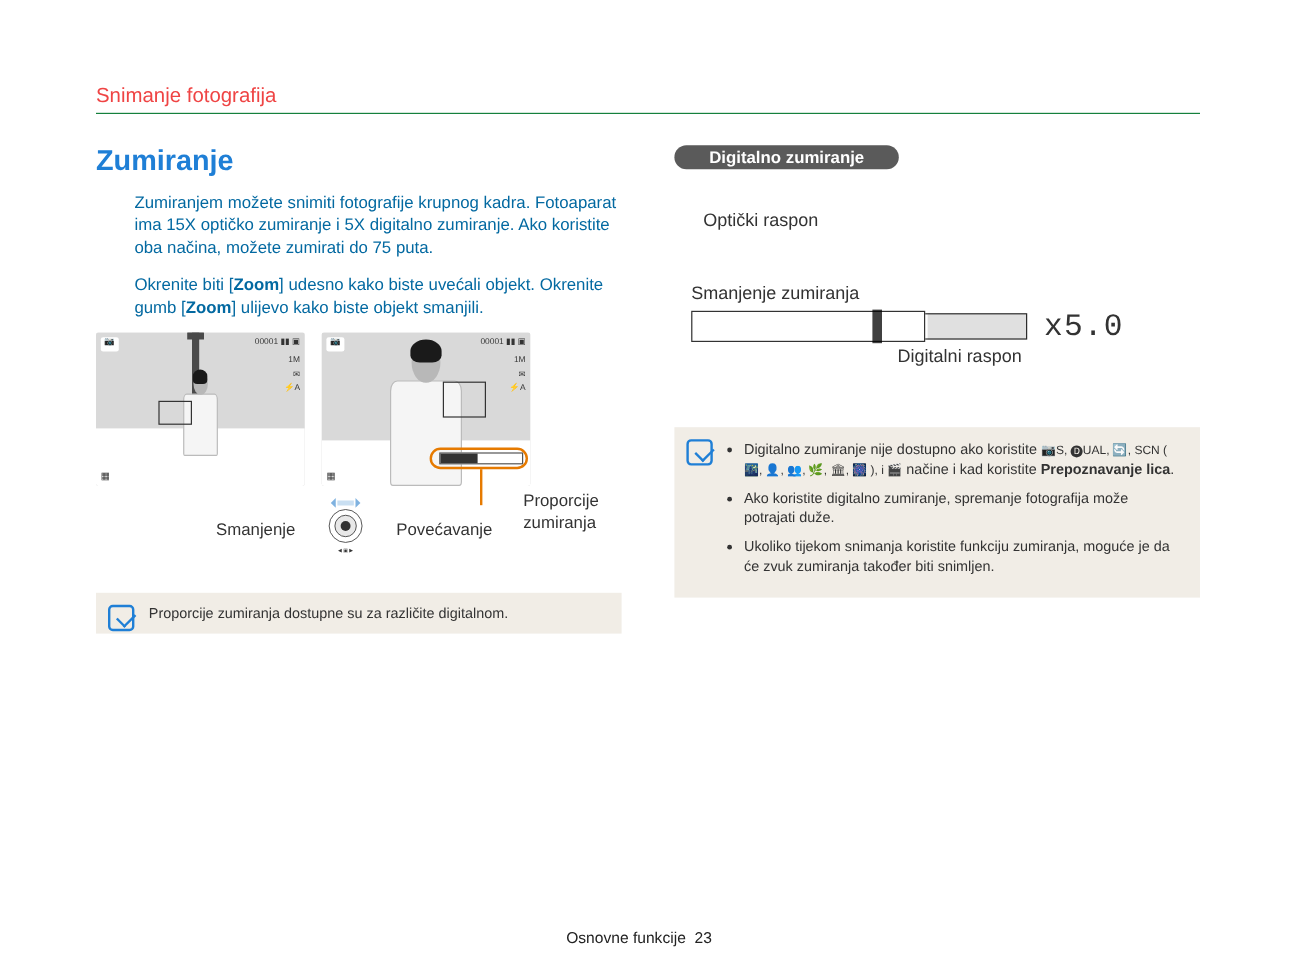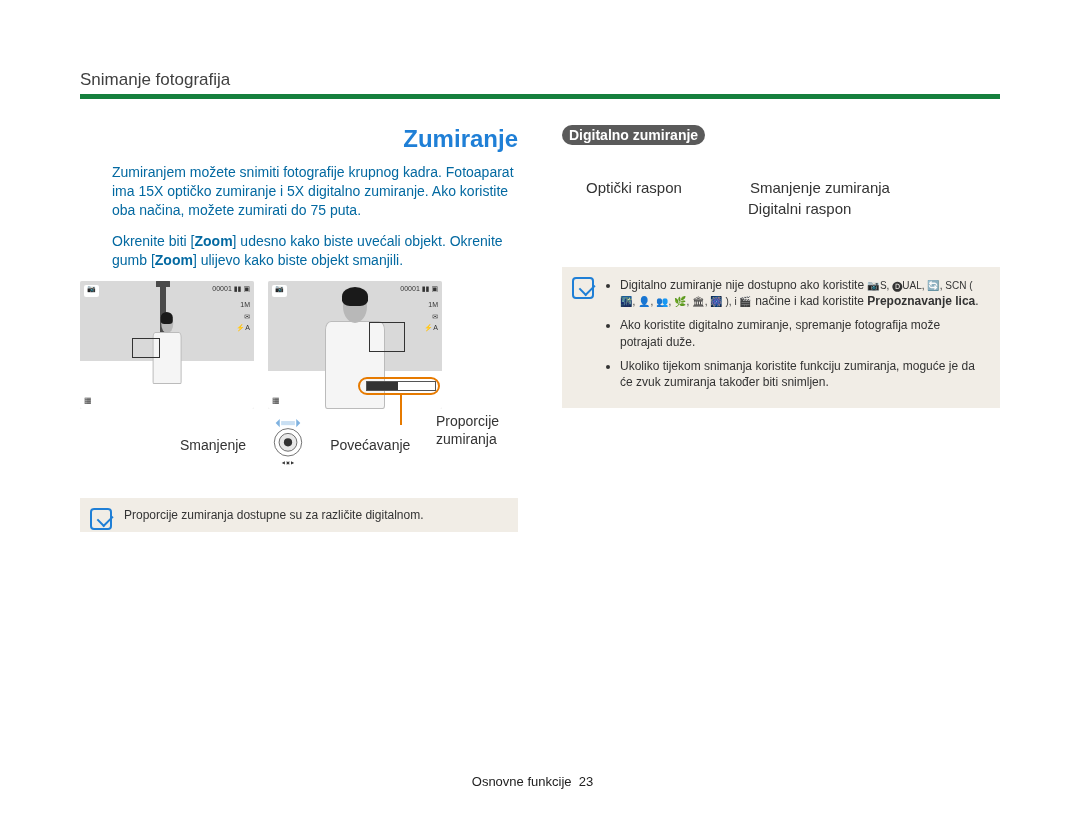--- a/index.html
+++ b/index.html
@@ -7,36 +7,35 @@
     width: 1080px;
     height: 815px;
     background: #fff;
     font-family: Arial, Helvetica, sans-serif;
     color: #333;
     position: relative;
     padding: 70px 80px 40px 80px;
   }
   .breadcrumb {
     font-size: 17px;
-    color: #404040;
-    border-bottom: 5px solid #15803d;
+    color: #ef4444;
+    border-bottom: 1px solid #15803d;
     padding-bottom: 4px;
     margin-bottom: 26px;
   }
   .columns {
     display: flex;
     gap: 44px;
   }
   .col { flex: 1 1 0; min-width: 0; }
   h1.section {
     color: #1f7fd6;
     font-size: 24px;
     font-weight: 700;
     margin-bottom: 10px;
-    text-align: right;
   }
   .body-text {
     font-size: 14px;
     color: #0369a1;
     line-height: 1.35;
     margin-bottom: 12px;
     margin-left: 32px;
   }
   .lcd-row {
     display: flex;
@@ -90,24 +89,24 @@
   }
   .note-box.tall ul { list-style: disc; padding-left:14px; }
   .note-box.tall li { margin-bottom:8px; line-height:1.35; }
   .note-icon {
     position:absolute; left:10px; top:10px; width:22px; height:22px; border:2px solid #1f7fd6; border-radius:4px; color:#1f7fd6;
     display:flex; align-items:center; justify-content:center; font-weight:700; font-size:14px;
   }
   .note-icon:before { content:""; position:absolute; top:3px; left:4px; width:12px; height:8px; border-left:2px solid #1f7fd6; border-bottom:2px solid #1f7fd6; transform:rotate(-45deg) translate(1px,2px); }
   .chip {
     display:inline-block; background:#5a5a5a; color:#fff; border-radius:999px;
-    padding:2px 7px; font-size:14px; font-weight:700; margin-bottom:12px;
+    padding:2px 29px; font-size:14px; font-weight:700; margin-bottom:12px;
   }
   .zoom-diagram { margin:22px 0 0 14px; font-size:15px; color:#333; }
-  .zd-labels-top { display:flex; gap:68px; margin-bottom:4px; }
+  .zd-labels-top { display:flex; gap:44px; margin-bottom:4px;flex-direction:column; }
   .zd-labels-top span:first-child { margin-left:10px; }
   .zd-bar-wrap { display:flex; align-items:center; gap:14px; }
   .zd-bar { position:relative; width:280px; height:22px; border:1px solid #333; }
   .zd-bar .opt { position:absolute; left:-1px; top:-3px; bottom:-3px; width:70%; border:1px solid #333; background:#fff; }
   .zd-bar .dig { position:absolute; right:-1px; top:-1px; bottom:-1px; width:30%; background:rgba(0,0,0,0.12); }
   .zd-bar .cursor { position:absolute; top:-4px; bottom:-4px; left:54%; width:8px; background:rgba(0,0,0,0.75); }
   .zd-value { font-family: "Courier New", monospace; font-size:26px; letter-spacing:1px; color:#333; }
   .zd-bottom { margin:2px 0 0 172px; font-size:15px; color:#333; }
   .footer { position:absolute; bottom:26px; left:0; right:15px; text-align:center; font-size:13px; color:#222; }
   .footer .pn { font-weight:400; }
@@ -208,20 +207,28 @@
   </div>
 
   <div class="col">
     <span class="chip">Digitalno zumiranje</span>
 
     <div class="zoom-diagram">
       <div class="zd-labels-top">
         <span>Optički raspon</span>
         <span>Smanjenje zumiranja</span>
       </div>
+      <div class="zd-bar-wrap">
+        <div class="zd-bar">
+          <div class="dig"></div>
+          <div class="opt"></div>
+          <div class="cursor"></div>
+        </div>
+        <span class="zd-value">x5.0</span>
+      </div>
       <div class="zd-bottom">Digitalni raspon</div>
     </div>
 
     <div class="note-box tall" style="margin-top:50px;">
       <div class="note-icon"></div>
       <ul>
         <li>
           <span>Digitalno zumiranje nije dostupno ako koristite </span><span class="mode-icons">📷S, 🅓UAL, 🔄, SCN ( 🌃, 👤, 👥, 🌿, 🏛, 🎆 ), i 🎬</span><span> načine i kad koristite </span><b>Prepoznavanje lica</b>.
         </li>
         <li>Ako koristite digitalno zumiranje, spremanje fotografija može potrajati duže.</li>

